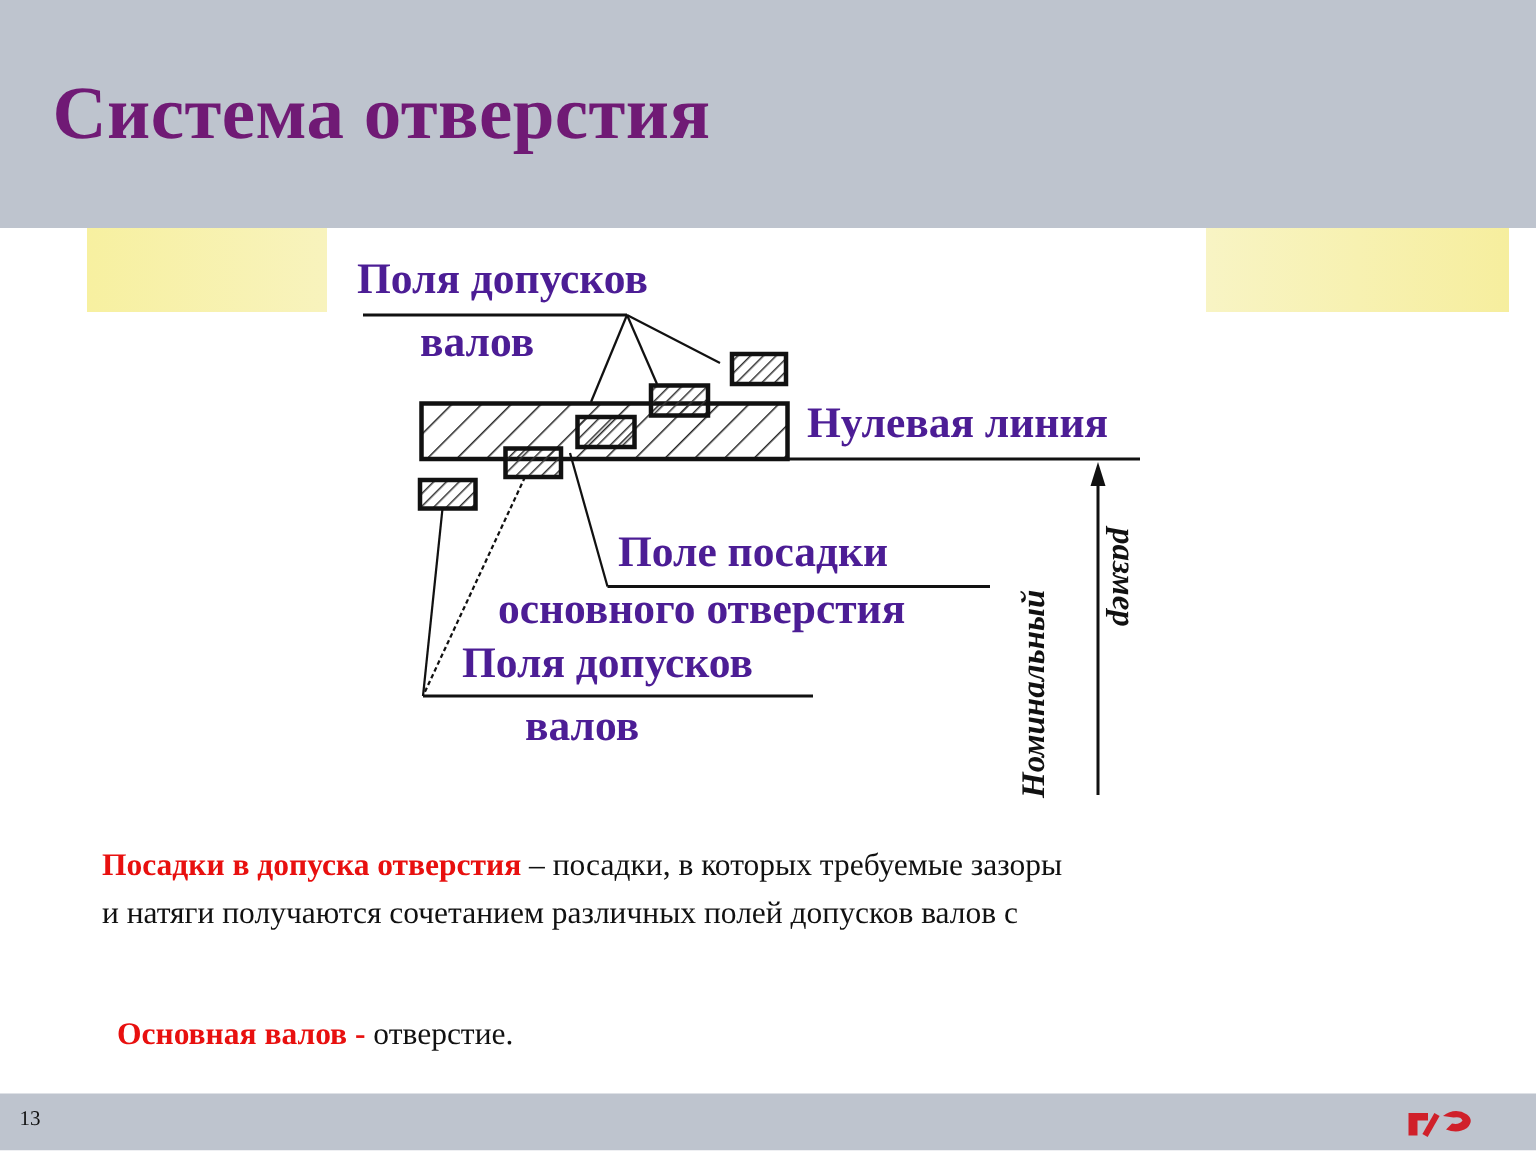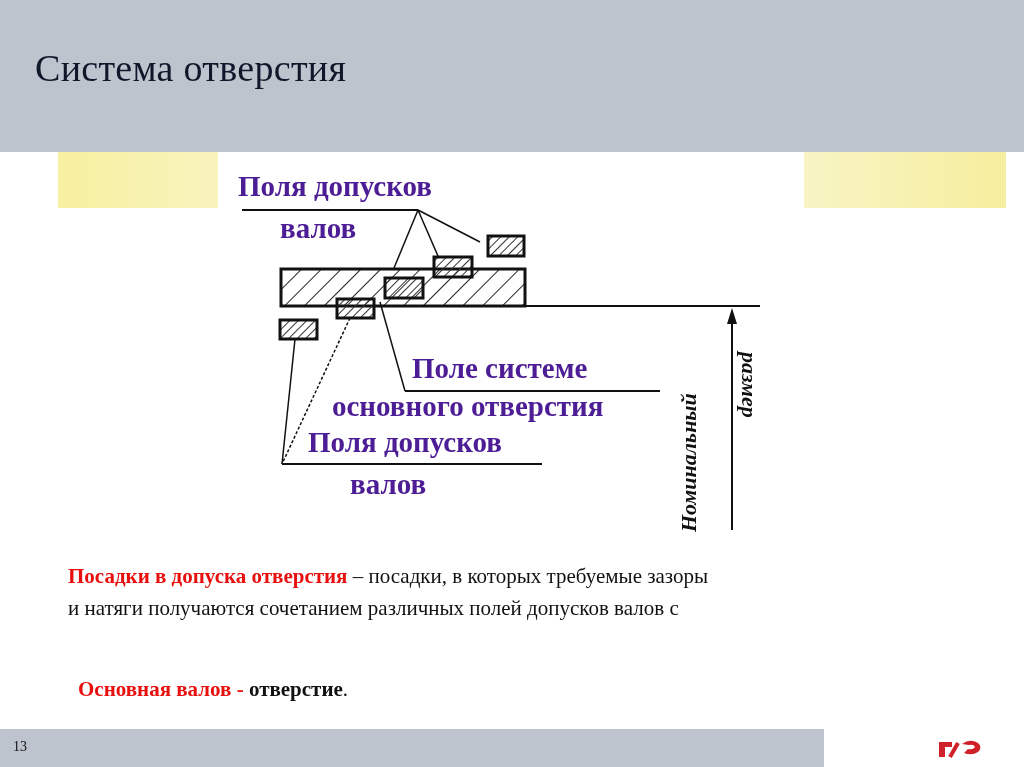--- a/index.html
+++ b/index.html
@@ -7,22 +7,22 @@
     width: 1024px; height: 767px; position: relative; overflow: hidden;
     background: #ffffff;
     font-family: "Liberation Serif", serif;
   }
   .header {
     position: absolute; left: 0; top: 0; width: 1024px; height: 152px;
     background: #bec4ce;
   }
   .title {
     position: absolute; left: 35px; top: 46px;
-    font-family: "Liberation Serif", serif; font-weight: normal;
-    font-size: 38px; color: #0f172a; letter-spacing: 0.3px;
+    font-family: "Liberation Serif", serif; font-weight: bold;
+    font-size: 50px; color: #701a75; letter-spacing: 0.3px;
   }
   .band-left {
     position: absolute; left: 58px; top: 152px; width: 160px; height: 56px;
     background: linear-gradient(to right, #f7f0a0, #f8f3bd);
   }
   .band-right {
     position: absolute; left: 804px; top: 152px; width: 202px; height: 56px;
     background: linear-gradient(to right, #f8f4c4, #f6ee9e);
   }
   .diagram { position: absolute; left: 220px; top: 152px; width: 580px; height: 380px; }
@@ -35,27 +35,27 @@
     position: absolute; font-family: "Liberation Serif", serif;
     font-style: italic; font-weight: bold; color: #111; font-size: 22px;
     white-space: nowrap; transform-origin: left top;
   }
   .body-text {
     position: absolute; left: 68px; top: 560px; width: 900px;
     font-family: "Liberation Serif", serif; font-size: 21px; line-height: 32px; color: #111;
   }
   .body-text .line { display: block; }
   .red { color: #e8100f; font-weight: bold; }
-  .bold { font-weight: bold; }
+  .bold { font-weight: normal; }
   .main-detail {
     position: absolute; left: 78px; top: 677px;
     font-family: "Liberation Serif", serif; font-size: 21px; color: #111;
   }
   .footer {
-    position: absolute; left: 0; top: 729px; width: 824px; height: 38px;
+    position: absolute; left: 0; top: 729px; width: 1024px; height: 38px;
     background: #bec4ce;
   }
   .page-num {
     position: absolute; left: 13px; top: 10px; font-size: 14px; color: #111;
     font-family: "Liberation Serif", serif;
   }
   .logo { position: absolute; left: 936px; top: 8px; width: 50px; height: 22px; }
 </style>
 </head>
 <body>
@@ -98,21 +98,22 @@
 
     <line x1="75" y1="187" x2="62" y2="312" stroke="#111" stroke-width="1.5"></line>
     <line x1="130" y1="166" x2="62" y2="312" stroke="#111" stroke-width="1.5" stroke-dasharray="3,2"></line>
     <line x1="62" y1="312" x2="322" y2="312" stroke="#111" stroke-width="2"></line>
 
     <line x1="512" y1="378" x2="512" y2="160" stroke="#111" stroke-width="2"></line>
     <polygon points="512,156 507,172 517,172" fill="#111"></polygon>
   </svg>
   <div class="dlabel" style="left:18px; top:18px;">Поля допусков</div>
   <div class="dlabel" style="left:60px; top:60px;">валов</div>
-  <div class="dlabel" style="left:192px; top:200px;">Поле системе</div>
+  <div class="dlabel" style="left:318px; top:114px;">Нулевая линия</div>
+  <div class="dlabel" style="left:192px; top:200px;">Поле посадки</div>
   <div class="dlabel" style="left:112px; top:238px;text-align:center;">основного отверстия</div>
   <div class="dlabel" style="left:88px; top:274px;">Поля допусков</div>
   <div class="dlabel" style="left:130px; top:316px;">валов</div>
   <div class="vlabel" style="left:456px; top:380px; transform: rotate(-90deg);">Номинальный</div>
   <div class="vlabel" style="left:542px; top:200px; transform: rotate(90deg);">размер</div>
 </div>
 
 <div class="body-text">
   <span class="line"><span class="red">Посадки в допуска отверстия</span><span> – посадки, в которых требуемые зазоры</span></span>
   <span class="line"> и натяги получаются сочетанием различных полей допусков валов с</span>

